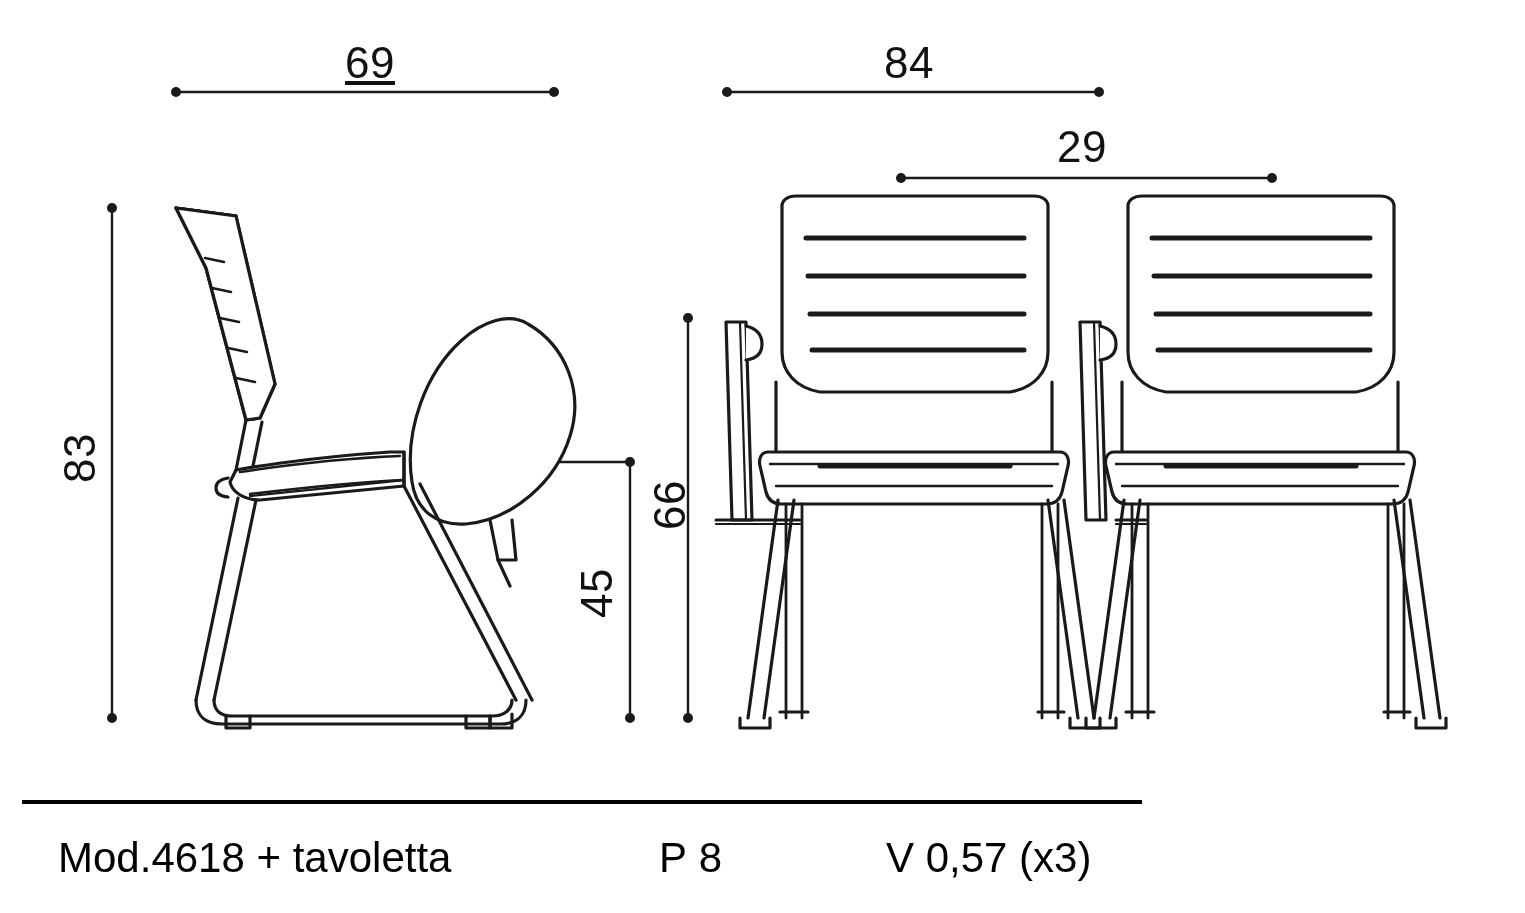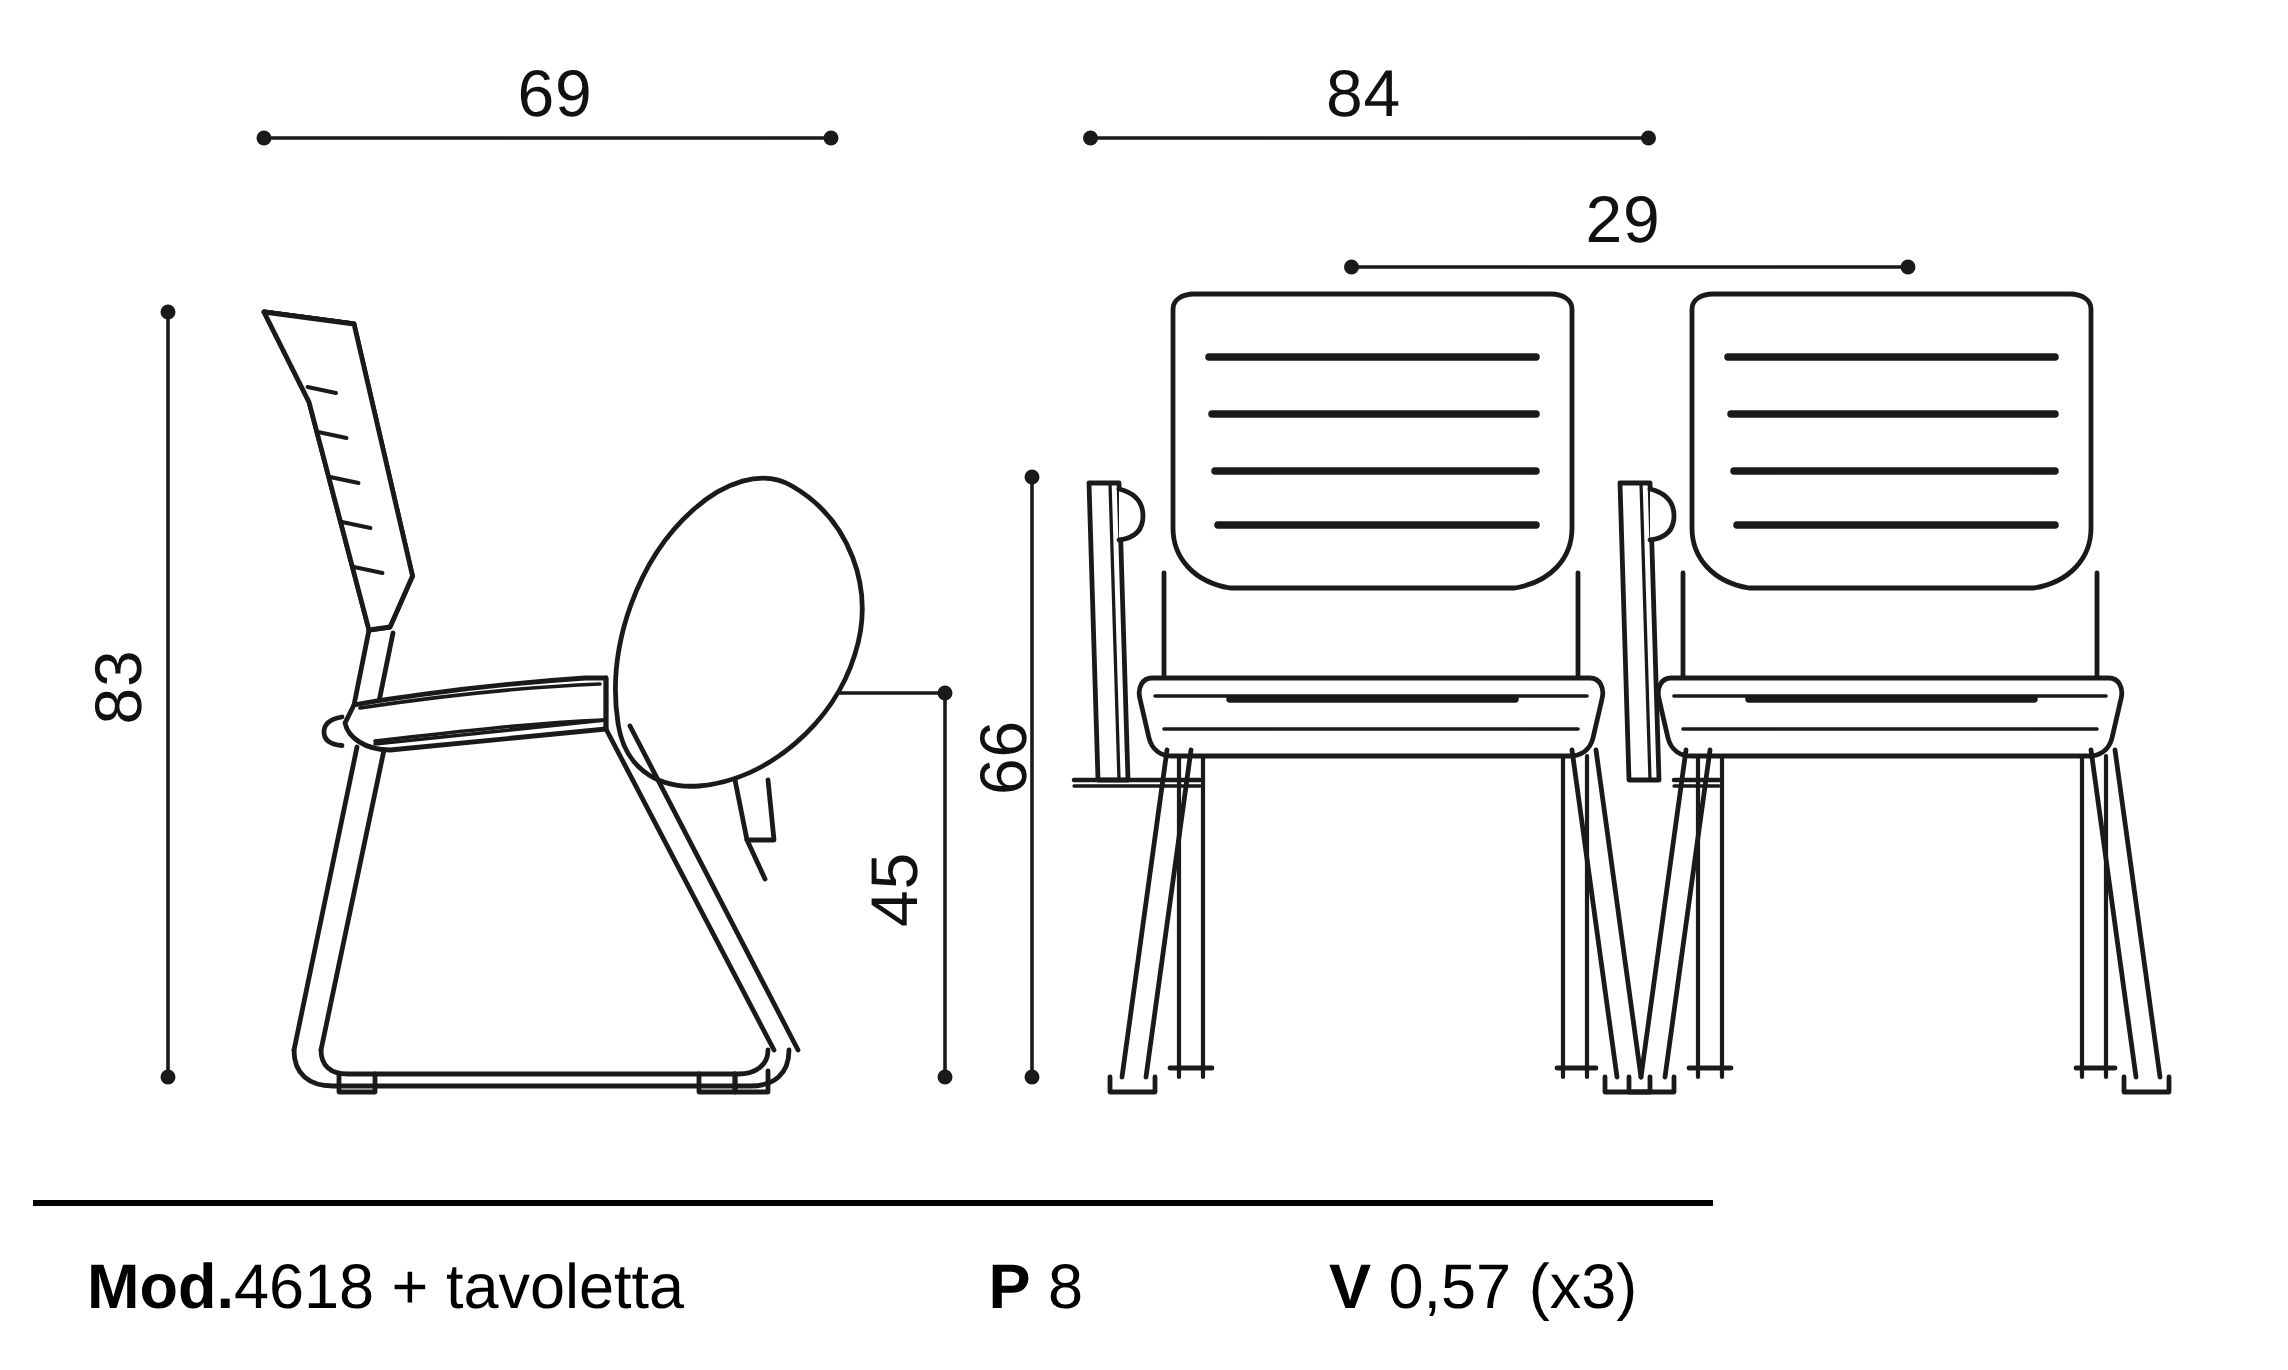--- a/index.html
+++ b/index.html
@@ -46,34 +46,34 @@
     height: 4px;
     background: #000000;
   }
   .caption-item {
     position: absolute;
     font-size: 42px;
     white-space: nowrap;
     color: #000000;
   }
   .caption-item b {
-    font-weight: 700;
+    font-weight: 400;
   }
   svg#drawing {
     position: absolute;
     left: 0;
     top: 0;
   }
 </style>
 </head>
 <body>
 
 <div id="stage">
 
-  <div class="dim-label" style="left:345px; top:38px;">69</div>
+  <div class="dim-label" style="left:345px; top:38px;text-decoration:underline;">69</div>
 
   <div class="dim-label" style="left:884px; top:38px;">84</div>
 
   <div class="dim-label" style="left:1057px; top:122px;">29</div>
 
   <div class="dim-label vert" style="left:50px; top:433px; width:60px; text-align:center;">83</div>
 
   <div class="dim-label vert" style="left:640px; top:480px; width:60px; text-align:center;">66</div>
 
   <div class="dim-label vert" style="left:567px; top:568px; width:60px; text-align:center;">45</div>

